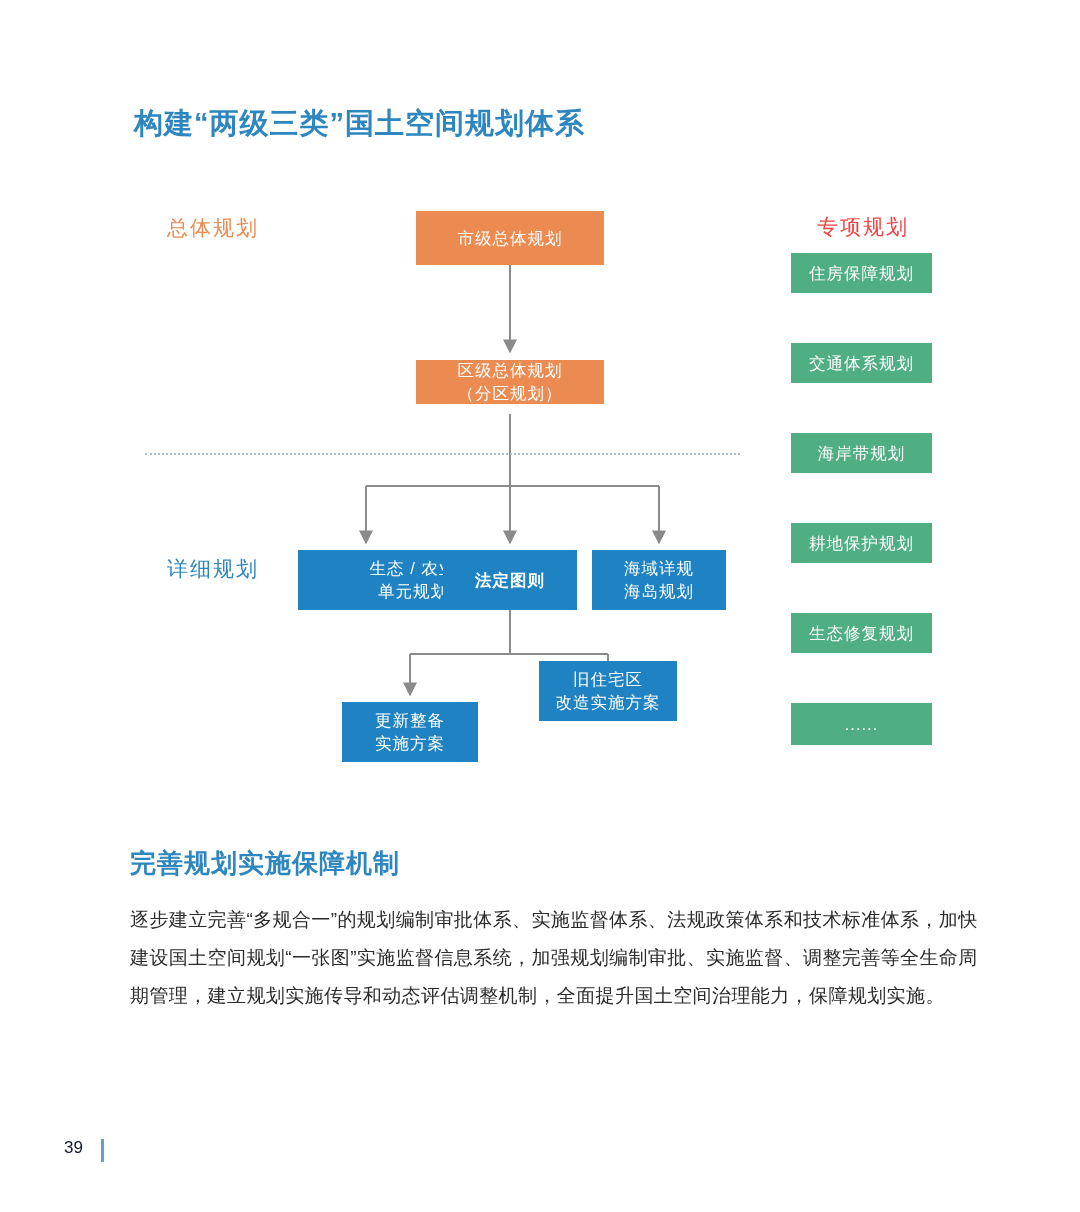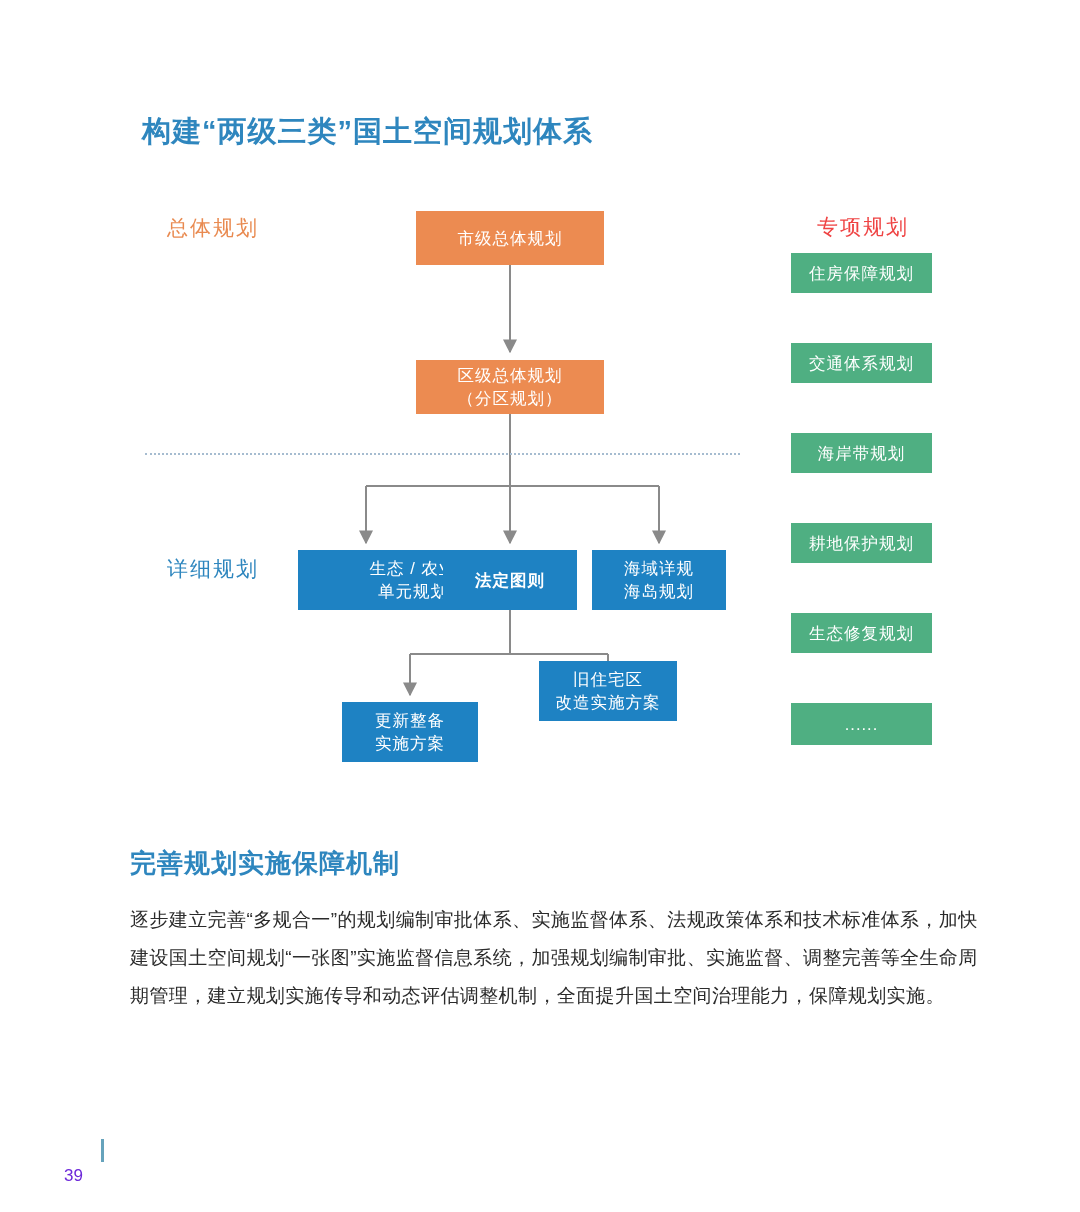--- a/index.html
+++ b/index.html
@@ -31,27 +31,27 @@
   }
   .flow-svg{left:0;top:0;pointer-events:none;}
   .para-line{
     position:absolute;left:130px;width:870px;height:38px;line-height:38px;
     font-size:19px;color:#2B2B2B;letter-spacing:0.4px;white-space:nowrap;
   }
   .section-title{
     left:130px;top:846px;font-size:26px;font-weight:bold;color:#2E86BE;
     letter-spacing:1px;white-space:nowrap;font-family:Liberation Serif, serif;
   }
-  .page-number{left:64px;top:1138px;font-size:17px;color:#6d28d9;margin-top:28px;}
+  .page-number{left:64px;top:1138px;font-size:17px;color:#0f172a;}
   .footer-bar{left:101px;top:1139px;width:3px;height:23px;background:#66A3BC;}
 </style>
 </head>
 <body>
 
-<h1 class="abs page-title" style="margin:12px;">构建“两级三类”国土空间规划体系</h1>
+<h1 class="abs page-title" style="margin:4px;">构建“两级三类”国土空间规划体系</h1>
 
 <svg class="abs flow-svg" width="1080" height="1212" viewBox="0 0 1080 1212">
   <defs>
     <marker id="arrow" viewBox="0 0 10 10" refX="9" refY="5" markerWidth="7" markerHeight="7" orient="auto">
       <path d="M0,0 L10,5 L0,10 z" fill="#8A8A8A"></path>
     </marker>
   </defs>
   <g stroke="#8A8A8A" stroke-width="2" fill="none">
     <line x1="510" y1="265" x2="510" y2="352" marker-end="url(#arrow)"></line>
     <line x1="510" y1="414" x2="510" y2="543" marker-end="url(#arrow)"></line>
@@ -65,21 +65,21 @@
   </g>
 </svg>
 
 <div class="abs tier-label lbl-overall">总体规划</div>
 <div class="abs tier-label lbl-special">专项规划</div>
 <div class="abs tier-label lbl-detailed">详细规划</div>
 
 <div class="box orange" style="left:416px;top:211px;width:188px;height:54px;">
   <div>市级总体规划</div>
 </div>
-<div class="box orange" style="left:416px;top:360px;width:188px;height:54px;">
+<div class="box orange" style="left:416px;top:360px;width:188px;height:44px;">
   <div>区级总体规划</div>
   <div>（分区规划）</div>
 </div>
 
 <div class="abs dotted-line"></div>
 
 <div class="box blue" style="left:298px;top:550px;width:136px;height:60px;padding-left:47px;">
   <div>生态 / 农业</div>
   <div>单元规划</div>
 </div>

